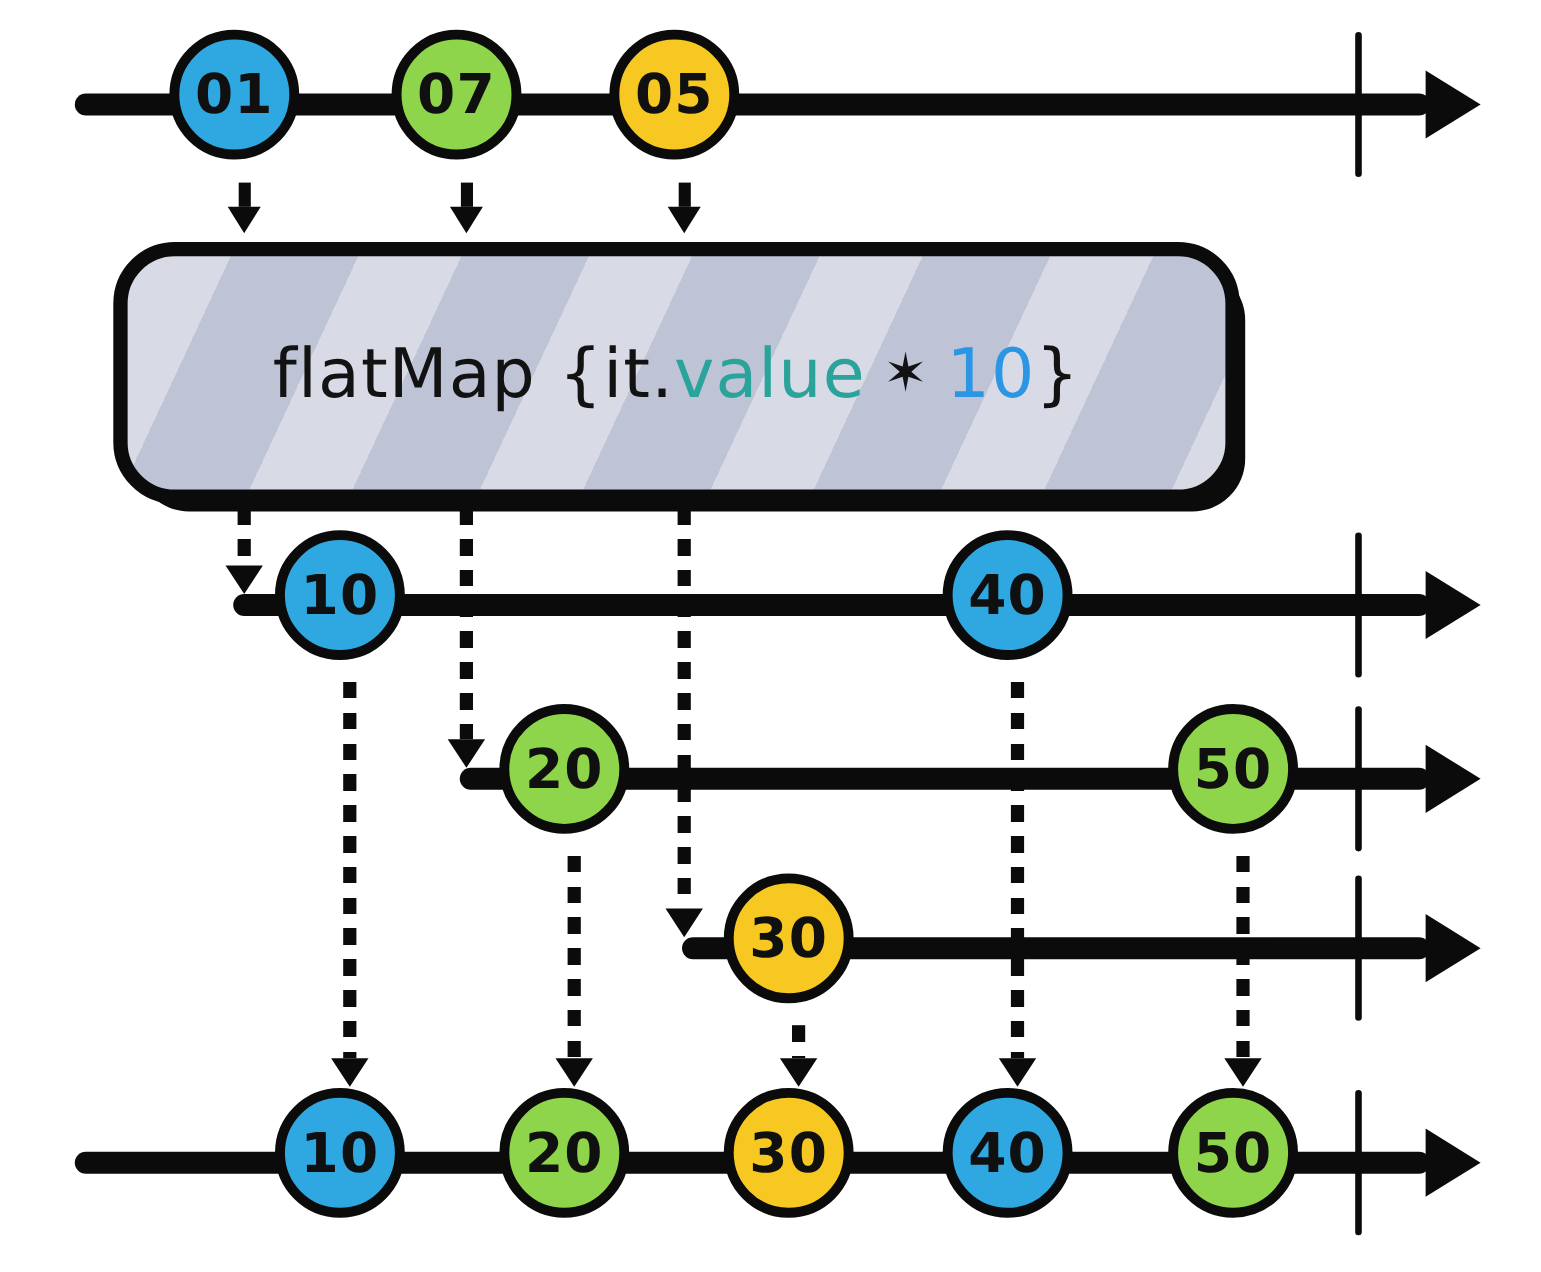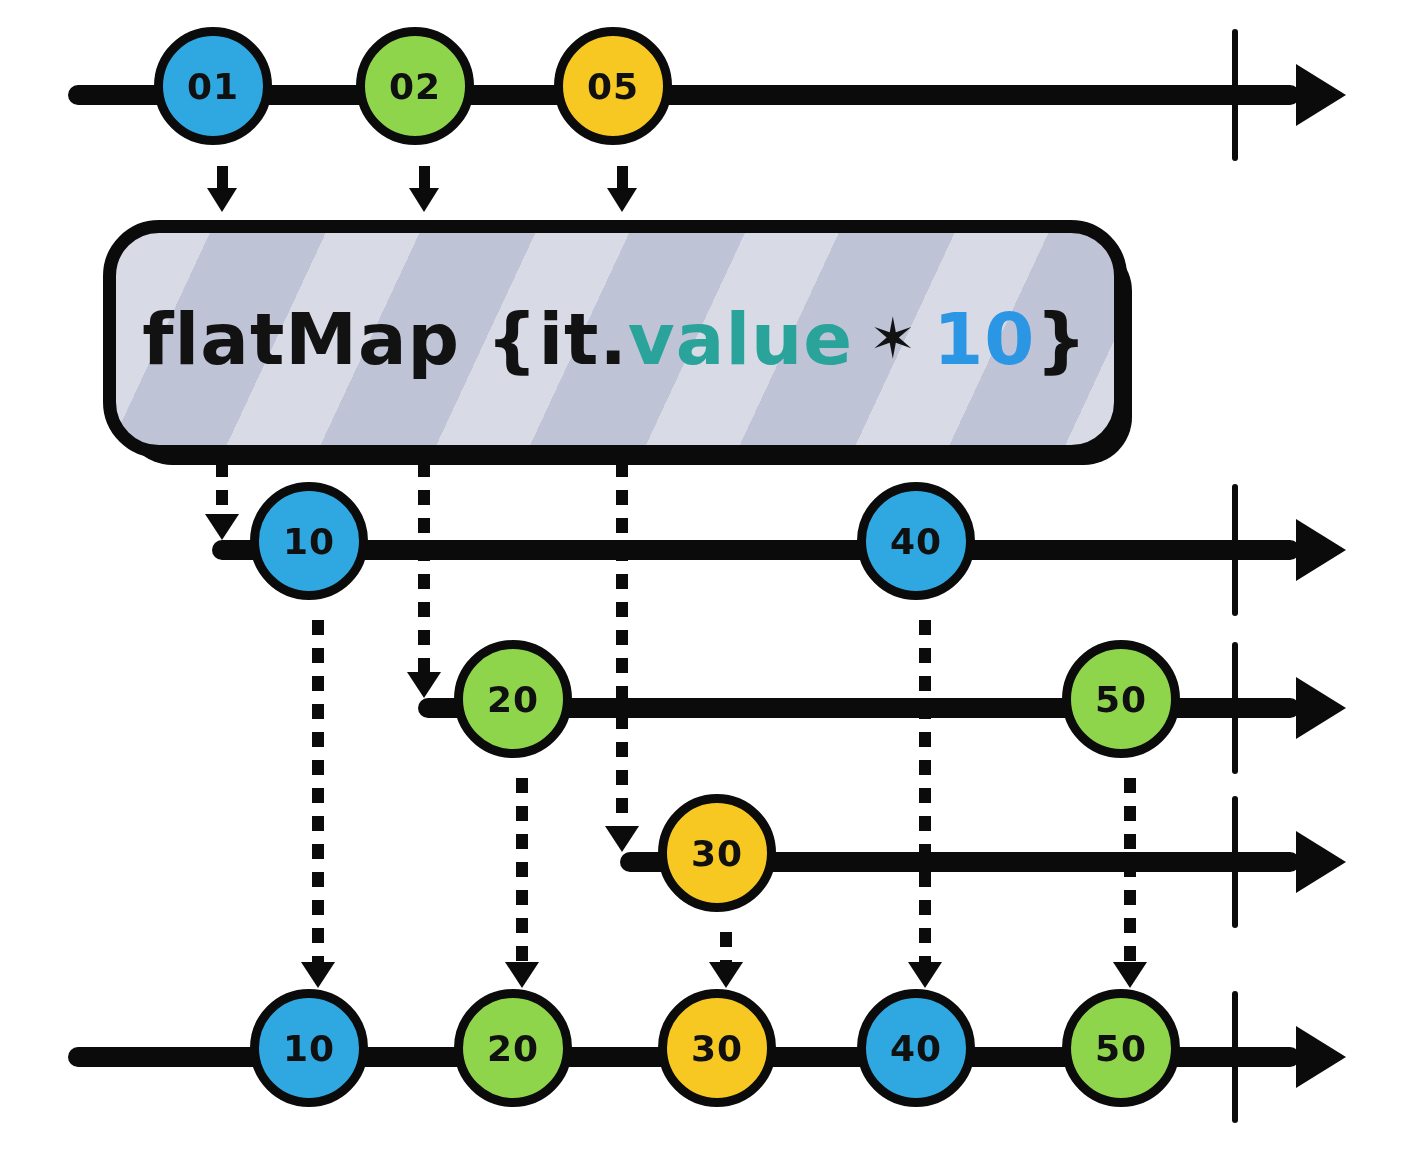--- a/index.html
+++ b/index.html
@@ -50,21 +50,21 @@
     margin-left: -68px;
     margin-top: -68px;
     border: 9px solid #0b0b0b;
     border-radius: 50%;
     display: flex;
     align-items: center;
     justify-content: center;
     z-index: 3;
   }
   .marble-label {
-    font-size: 36px;
+    font-size: 50px;
     font-weight: bold;
     color: #101010;
     letter-spacing: 1px;
   }
 
   
   .sarrow {
     position: absolute;
     z-index: 2;
     width: 30px;
@@ -116,22 +116,22 @@
         rgba(255,255,255,0.28) 0px 85px,
         rgba(110,118,156,0.10) 85px 190px),
       #c9ccdd;
     box-shadow: 13px 15px 0 -8px #0b0b0b;
     display: flex;
     align-items: center;
     justify-content: center;
     z-index: 3;
   }
   .op-text {
-    font-size: 72px;
-    font-weight: bold;
+    font-size: 62px;
+    font-weight: normal;
     letter-spacing: 1px;
     white-space: nowrap;
   }
   .op-star {
     margin: 0 16px;
     font-size: 0.78em;
     vertical-align: 6px;
   }
 </style>
 </head>
@@ -141,21 +141,21 @@
 
   <div class="timeline" style="left:68px; top:85px; width:1232px;">
     <div class="tl-tick" style="left:1164px;"></div>
     <div class="tl-arrowhead"></div>
   </div>
 
   <div class="marble" style="left: 222px; top: 95px; background-color: rgb(47, 168, 225);">
     <span class="marble-label">01</span>
   </div>
   <div class="marble" style="left: 424px; top: 95px; background-color: rgb(142, 213, 76);">
-    <span class="marble-label">02</span>
+    <span class="marble-label">07</span>
   </div>
   <div class="marble" style="left: 622px; top: 95px; background-color: rgb(247, 199, 34);">
     <span class="marble-label">05</span>
   </div>
 
   <div class="sarrow" style="left:222px; top:166px;">
     <div class="sarrow-shaft"></div>
     <div class="sarrow-head"></div>
   </div>
   <div class="sarrow" style="left:424px; top:166px;">

